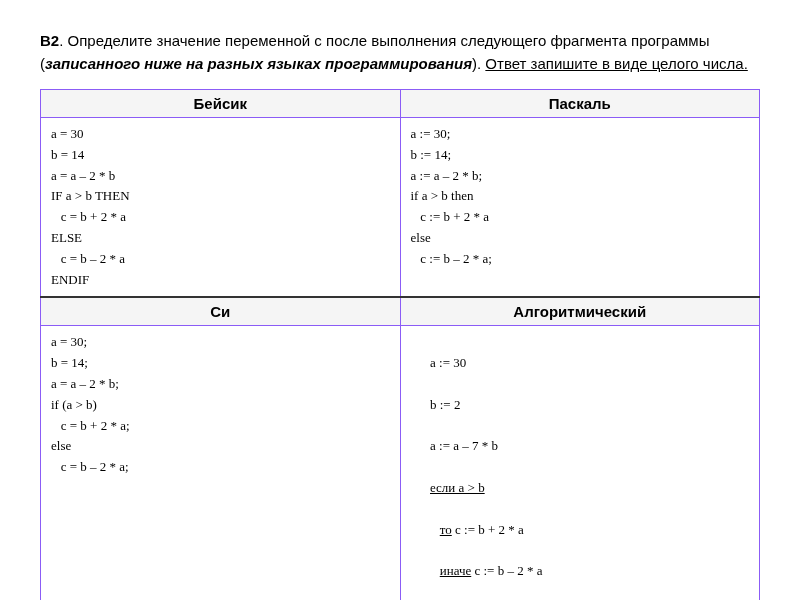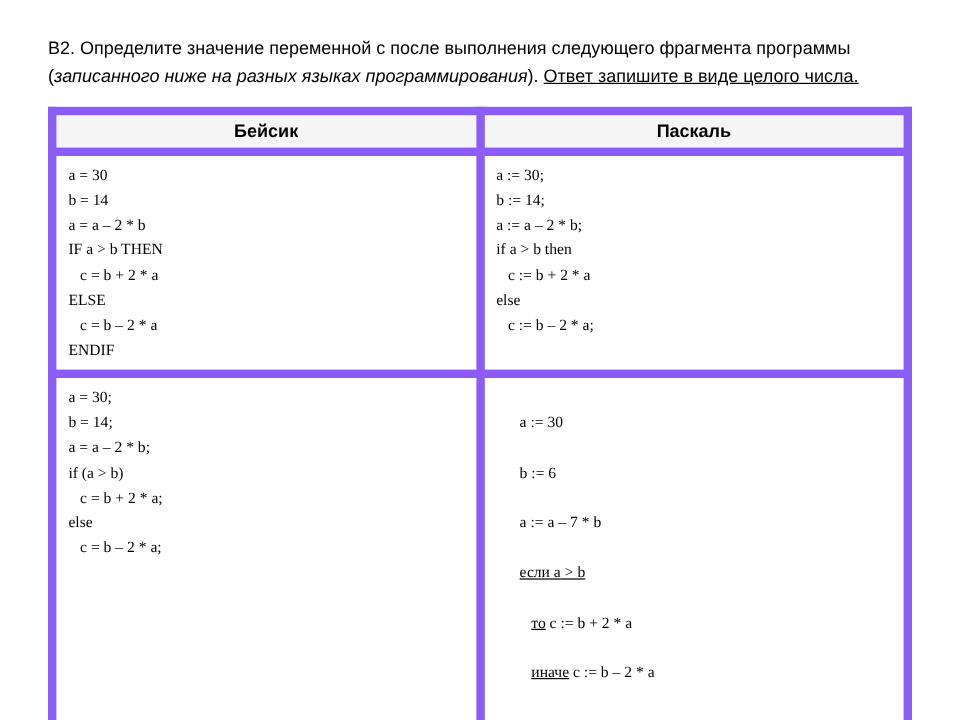--- a/index.html
+++ b/index.html
@@ -10,35 +10,36 @@
       padding: 30px 40px;
       width: 800px;
       min-height: 600px;
     }
     .question-text {
       margin-bottom: 14px;
       line-height: 1.5;
       font-size: 15px;
     }
     .bold-num {
-      font-weight: normal;
+      font-weight: bold;
     }
     .italic-part {
       font-style: italic;
+      font-weight: bold;
     }
     .underline-part {
       text-decoration: underline;
     }
     table {
       border-collapse: collapse;
       width: 100%;
       margin-top: 4px;
     }
     th, td {
-      border: 7px solid #8b5cf6;
+      border: 1px solid #8b5cf6;
       padding: 6px 10px;
       vertical-align: top;
     }
     th {
       font-weight: bold;
       font-size: 15px;
       background: #f5f5f5;
     }
     .code-cell {
       font-family: Liberation Serif, serif;
@@ -85,31 +86,35 @@
    c = b – 2 * a
 ENDIF</td>
     <td class="code-cell">a := 30;
 b := 14;
 a := a – 2 * b;
 if a &gt; b then
    c := b + 2 * a
 else
    c := b – 2 * a;</td>
   </tr>
+  <tr class="header-row2">
+    <th>Си</th>
+    <th>Алгоритмический</th>
+  </tr>
   <tr>
     <td class="code-cell">a = 30;
 b = 14;
 a = a – 2 * b;
 if (a &gt; b)
    c = b + 2 * a;
 else
    c = b – 2 * a;</td>
     <td class="code-cell">
       <span>a := 30</span><br>
-      <span>b := 6</span><br>
+      <span>b := 2</span><br>
       <span>a := a – 7 * b</span><br>
       <span class="algo-underline">если a &gt; b</span><br>
       <span>   <span class="algo-underline">то</span> c := b + 2 * a</span><br>
       <span>   <span class="algo-underline">иначе</span> c := b – 2 * a</span><br>
       
     </td>
   </tr>
 </tbody>
   </table>
 

